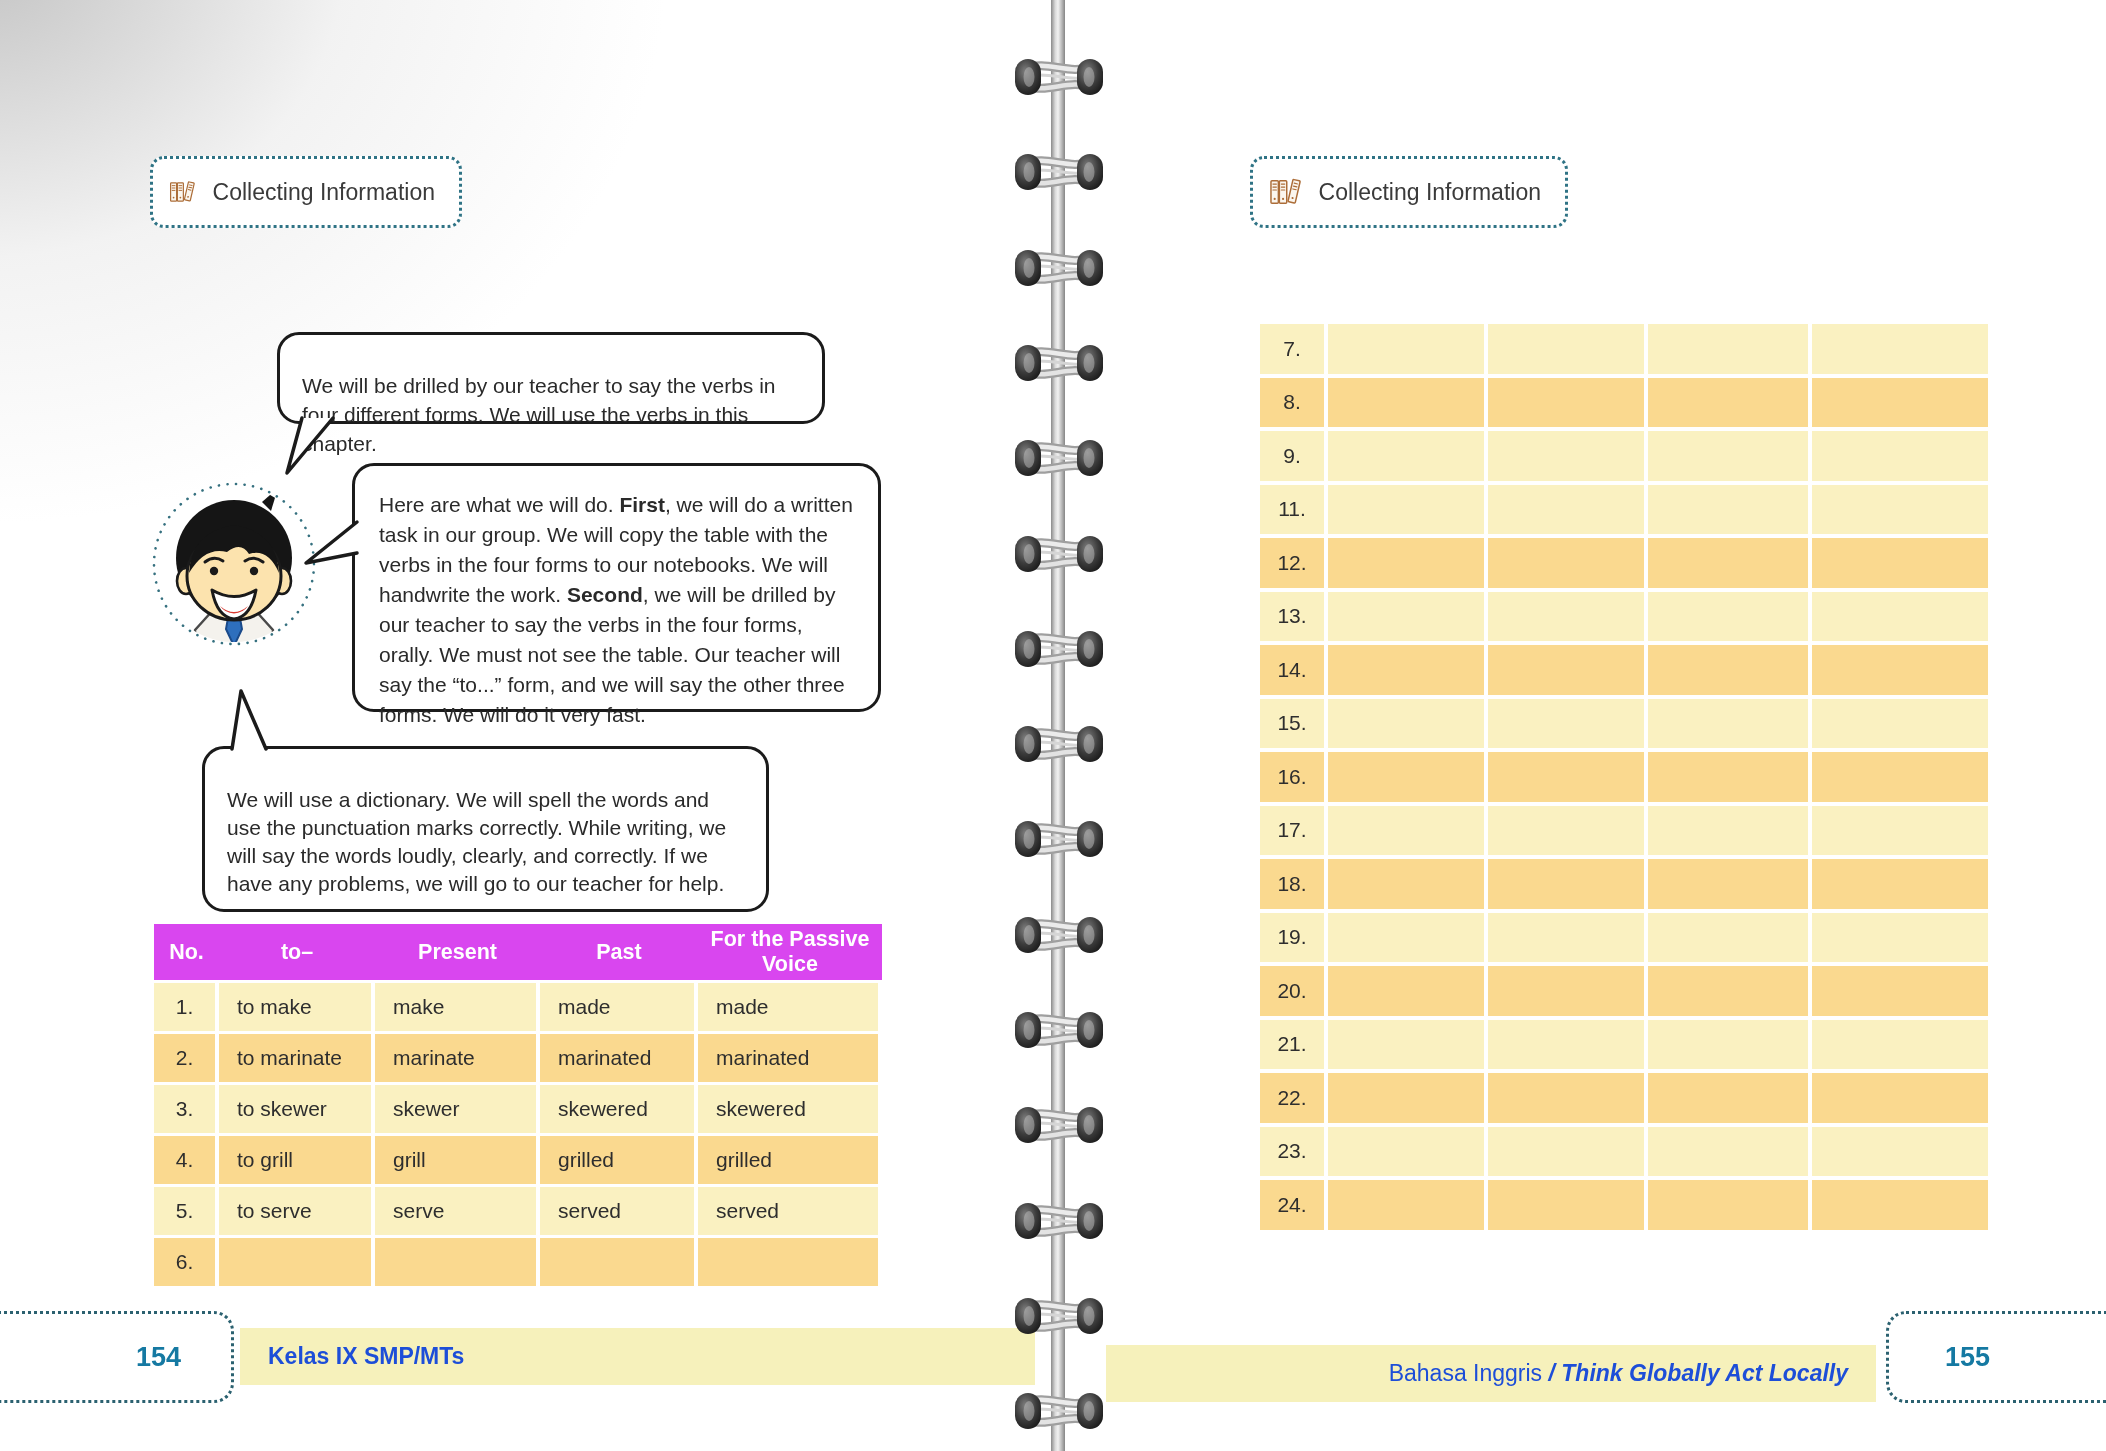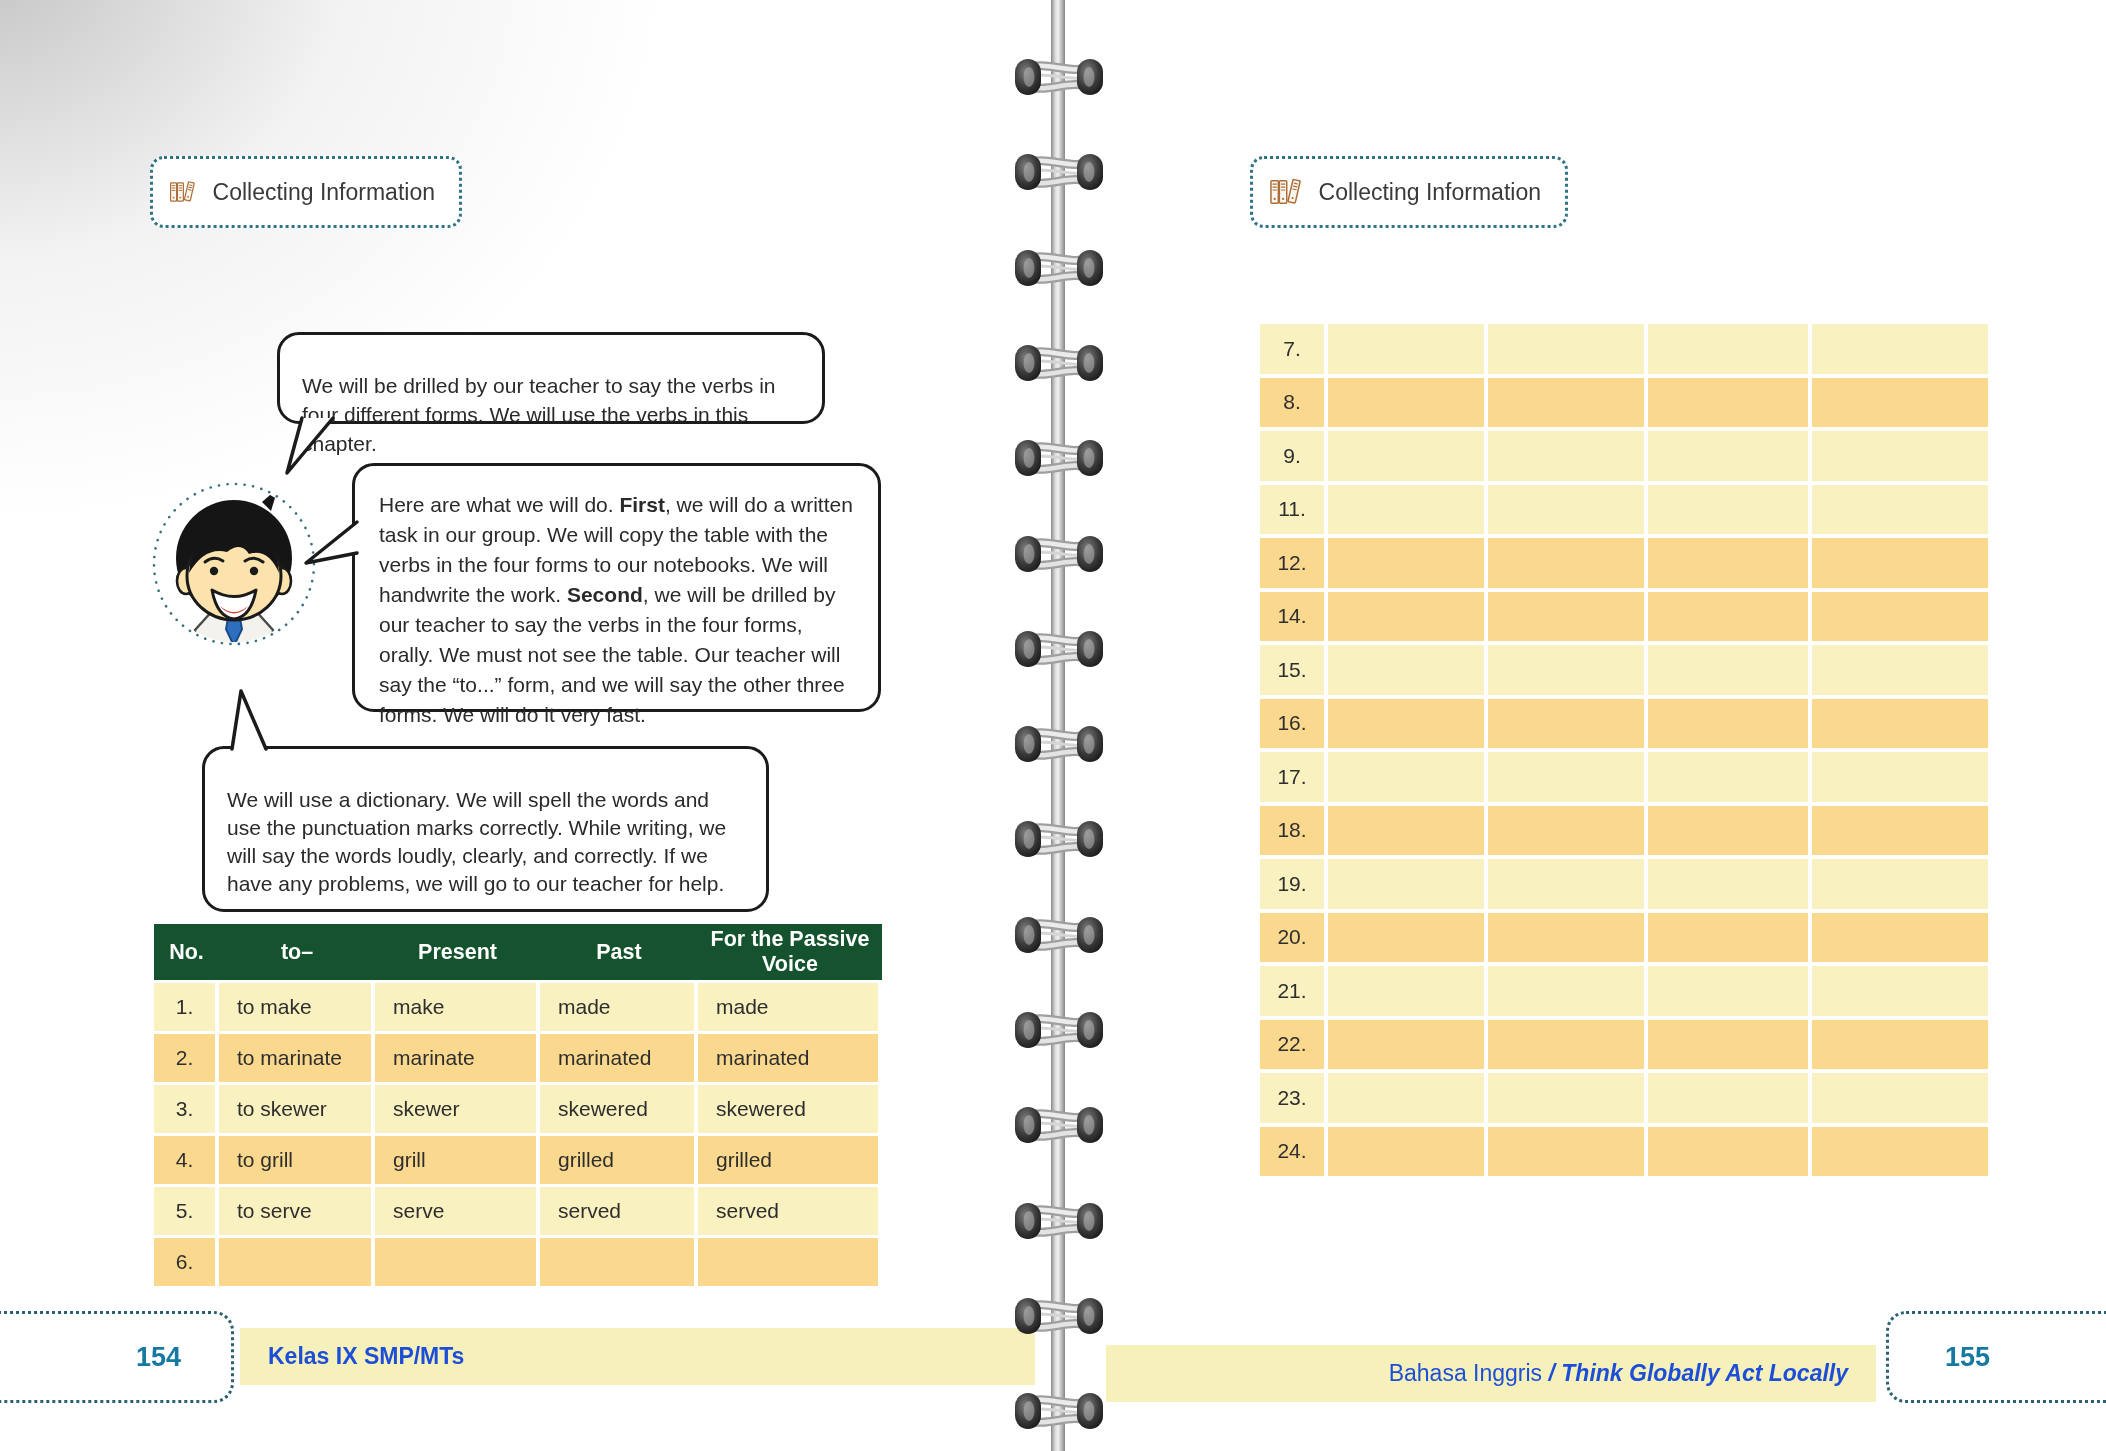--- a/index.html
+++ b/index.html
@@ -34,21 +34,21 @@
   .bubble b{font-weight:bold;}
 
   
   #avatar{position:absolute;left:150px;top:480px;width:168px;height:168px;}
 
   
   #tails{position:absolute;left:0;top:0;width:2106px;height:1451px;pointer-events:none;}
 
   
   .ltable-header{
-    position:absolute;left:154px;top:924px;width:728px;height:56px;background:#14532d;
+    position:absolute;left:154px;top:924px;width:728px;height:56px;background:#d946ef;
     color:#fff;font-weight:bold;font-size:21.5px;display:flex;align-items:center;text-align:center;
   }
   .ltable-header span{display:block;line-height:25px;}
   .hc0{width:65px;}.hc1{width:156px;}.hc2{width:165px;}.hc3{width:158px;}.hc4{width:184px;}
   .lbody{position:absolute;left:154px;top:983px;width:728px;display:flex;flex-direction:column;gap:3px;}
   .lrow,.rrow{display:flex;gap:4px;}
   .lrow{height:48px;}
   .cell{display:flex;align-items:center;box-sizing:border-box;font-size:21px;color:#2e2e2e;padding-left:18px;}
   .light .cell{background:#FAF1C1;}
   .dark  .cell{background:#FAD98F;}
@@ -469,20 +469,27 @@
         <div class="cell r3"></div>
         <div class="cell r4"></div>
       </div>
       <div class="rrow dark">
         <div class="cell r0">12.</div>
         <div class="cell r1"></div>
         <div class="cell r2"></div>
         <div class="cell r3"></div>
         <div class="cell r4"></div>
       </div>
+      <div class="rrow light">
+        <div class="cell r0">13.</div>
+        <div class="cell r1"></div>
+        <div class="cell r2"></div>
+        <div class="cell r3"></div>
+        <div class="cell r4"></div>
+      </div>
       <div class="rrow dark">
         <div class="cell r0">14.</div>
         <div class="cell r1"></div>
         <div class="cell r2"></div>
         <div class="cell r3"></div>
         <div class="cell r4"></div>
       </div>
       <div class="rrow light">
         <div class="cell r0">15.</div>
         <div class="cell r1"></div>

